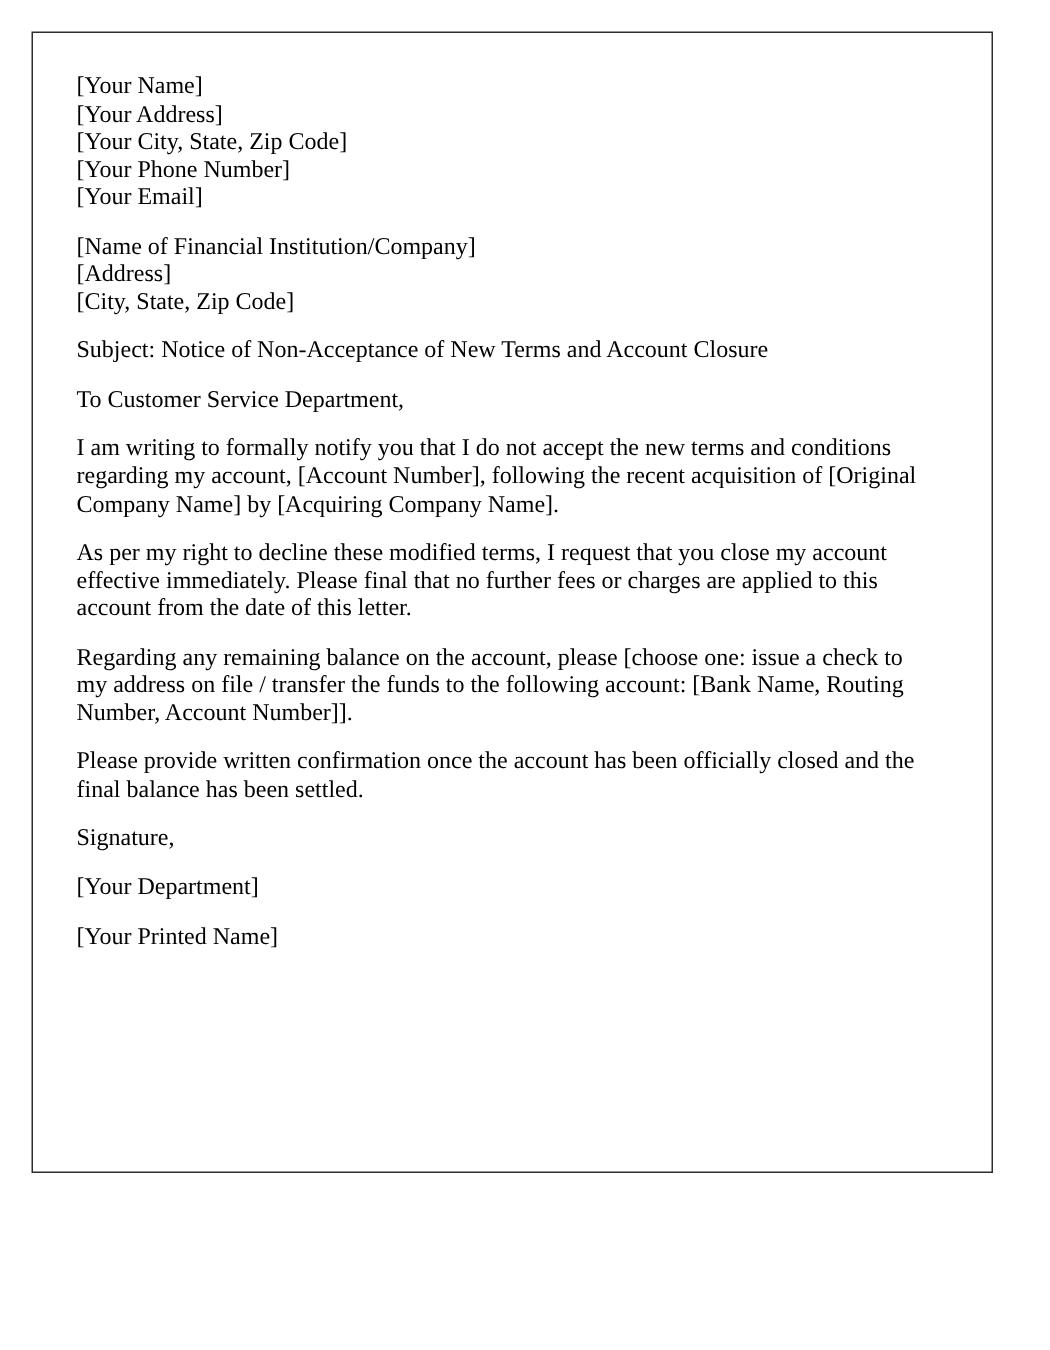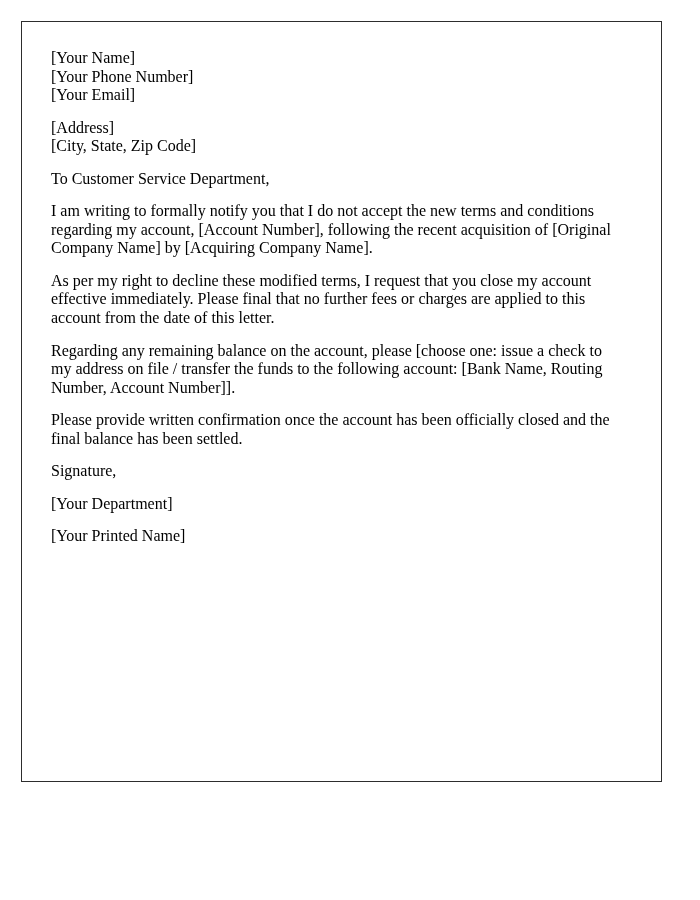--- a/index.html
+++ b/index.html
@@ -41,30 +41,36 @@
   }
 </style>
 </head>
 <body>
 
 <div class="canvas">
   <div class="letter-page">
 
     <div class="block">
       <div>[Your Name]</div>
+      <div>[Your Address]</div>
+      <div>[Your City, State, Zip Code]</div>
       <div>[Your Phone Number]</div>
       <div>[Your Email]</div>
     </div>
 
 
     <div class="block">
+      <div>[Name of Financial Institution/Company]</div>
       <div>[Address]</div>
       <div>[City, State, Zip Code]</div>
     </div>
 
+    <div class="block">
+      <div class="para">Subject: Notice of Non-Acceptance of New Terms and Account Closure</div>
+    </div>
 
     <div class="block">
       <div class="para">To Customer Service Department,</div>
     </div>
 
     <div class="block para">I am writing to formally notify you that I do not accept the new terms and conditions regarding my account, [Account Number], following the recent acquisition of [Original Company Name] by [Acquiring Company Name].</div>
     <div class="block para">As per my right to decline these modified terms, I request that you close my account effective immediately. Please final that no further fees or charges are applied to this account from the date of this letter.</div>
     <div class="block para">Regarding any remaining balance on the account, please [choose one: issue a check to my address on file / transfer the funds to the following account: [Bank Name, Routing Number, Account Number]].</div>
     <div class="block para">Please provide written confirmation once the account has been officially closed and the final balance has been settled.</div>
 

